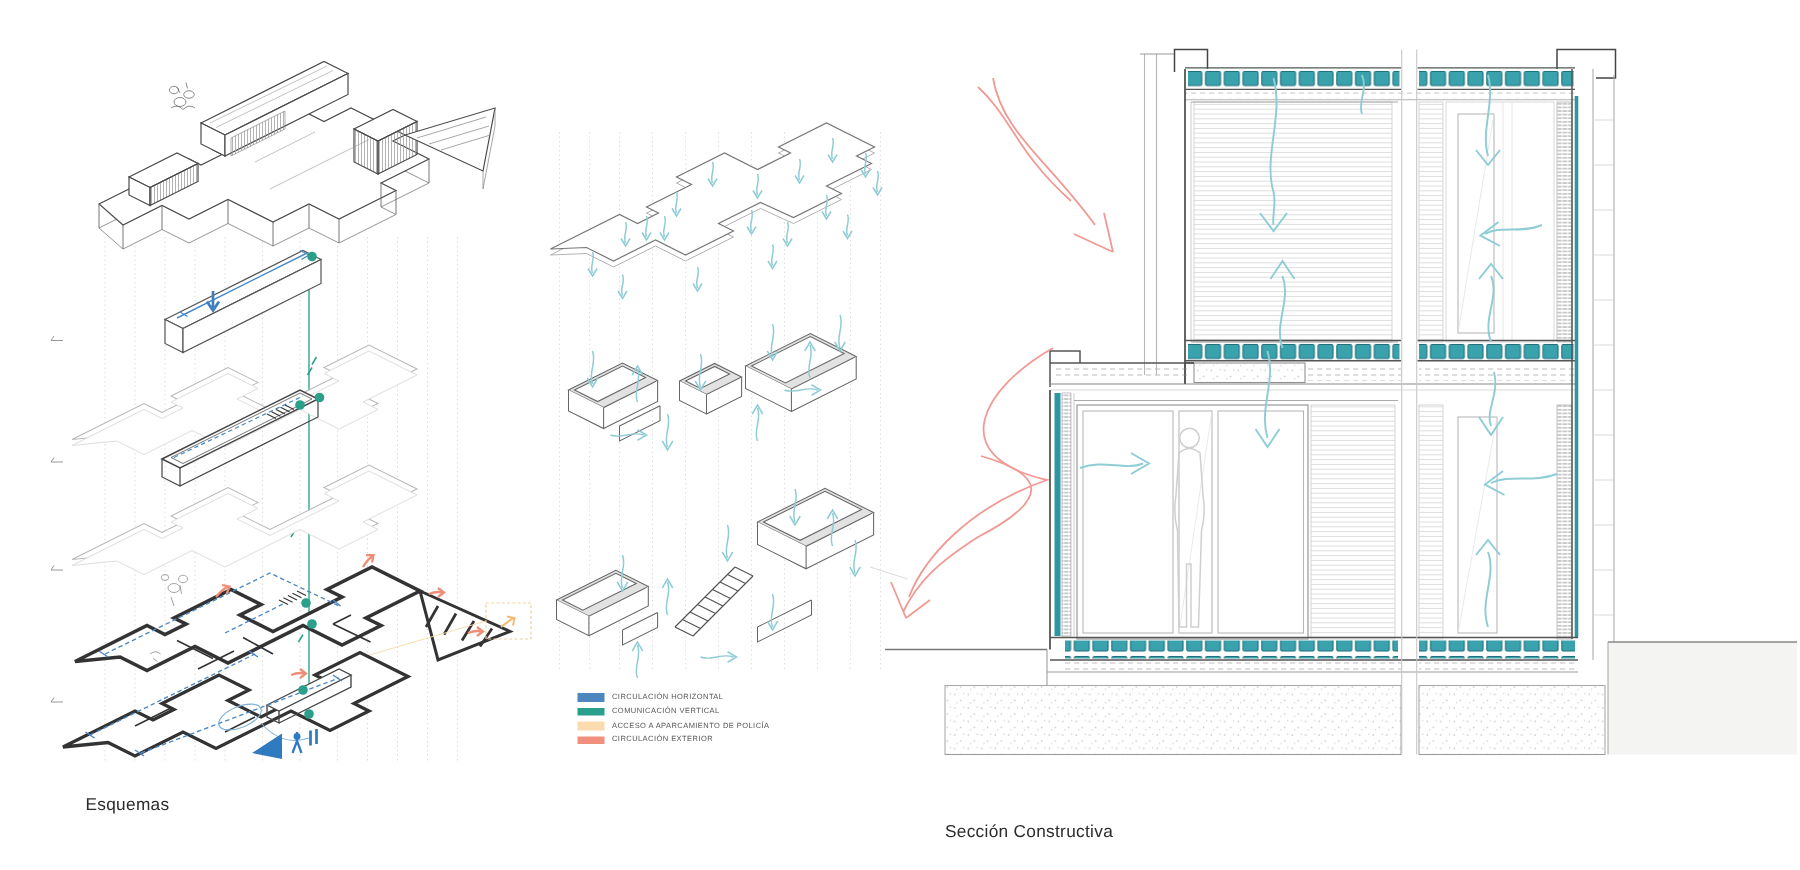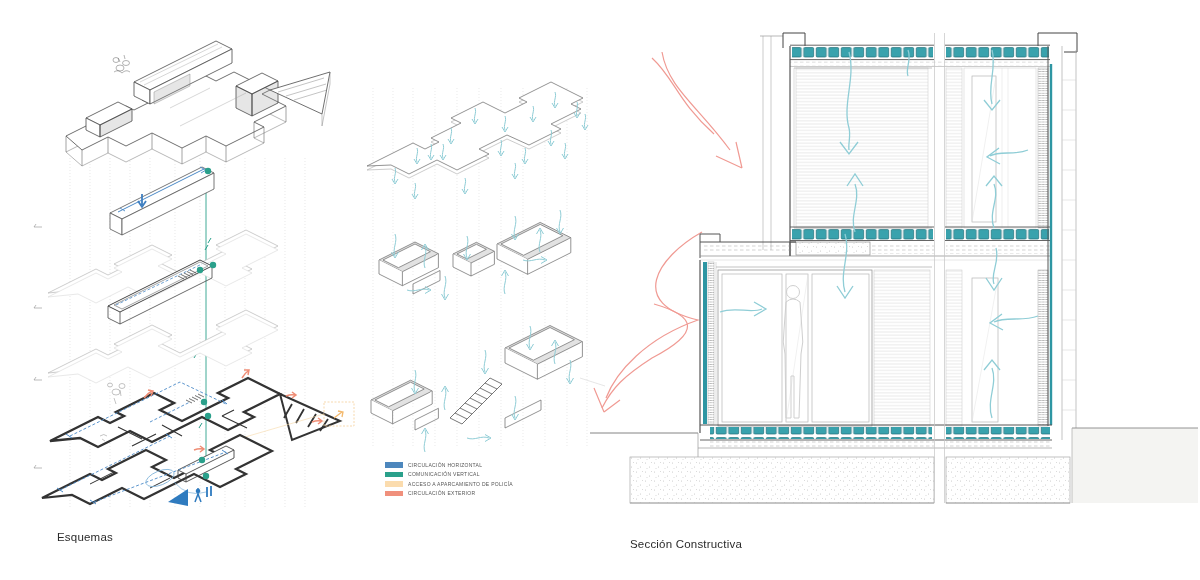--- a/index.html
+++ b/index.html
@@ -1,20 +1,20 @@
 <!DOCTYPE html>
 <html><head>
 <meta charset="utf-8">
 <style>
   html,body{margin:0;padding:0;background:#fff;}
   .sheet{position:relative;width:1200px;height:580px;background:#ffffff;overflow:hidden;
          font-family:"Liberation Sans", sans-serif;}
   .panel-title{position:absolute;font-size:11.5px;color:#2b2b2b;letter-spacing:.2px;}
   #title-esquemas{left:57px;top:531px;}
-  #title-seccion{left:630px;top:538px;text-align:center;}
+  #title-seccion{left:630px;top:549px;text-align:center;}
   .drawing{position:absolute;}
   #axo-left{left:30px;top:8px;width:330px;height:515px;}
   #axo-mid{left:355px;top:48px;width:250px;height:420px;}
   #section{left:590px;top:20px;width:610px;height:502px;}
   .legend{position:absolute;left:385px;top:460px;}
   .legend-row{display:flex;align-items:center;height:9.5px;}
   .legend-swatch{width:18px;height:5.5px;flex:0 0 auto;}
   .legend-label{margin-left:5px;font-size:5px;letter-spacing:.3px;color:#555;
                 text-transform:uppercase;white-space:nowrap;}
 </style>

